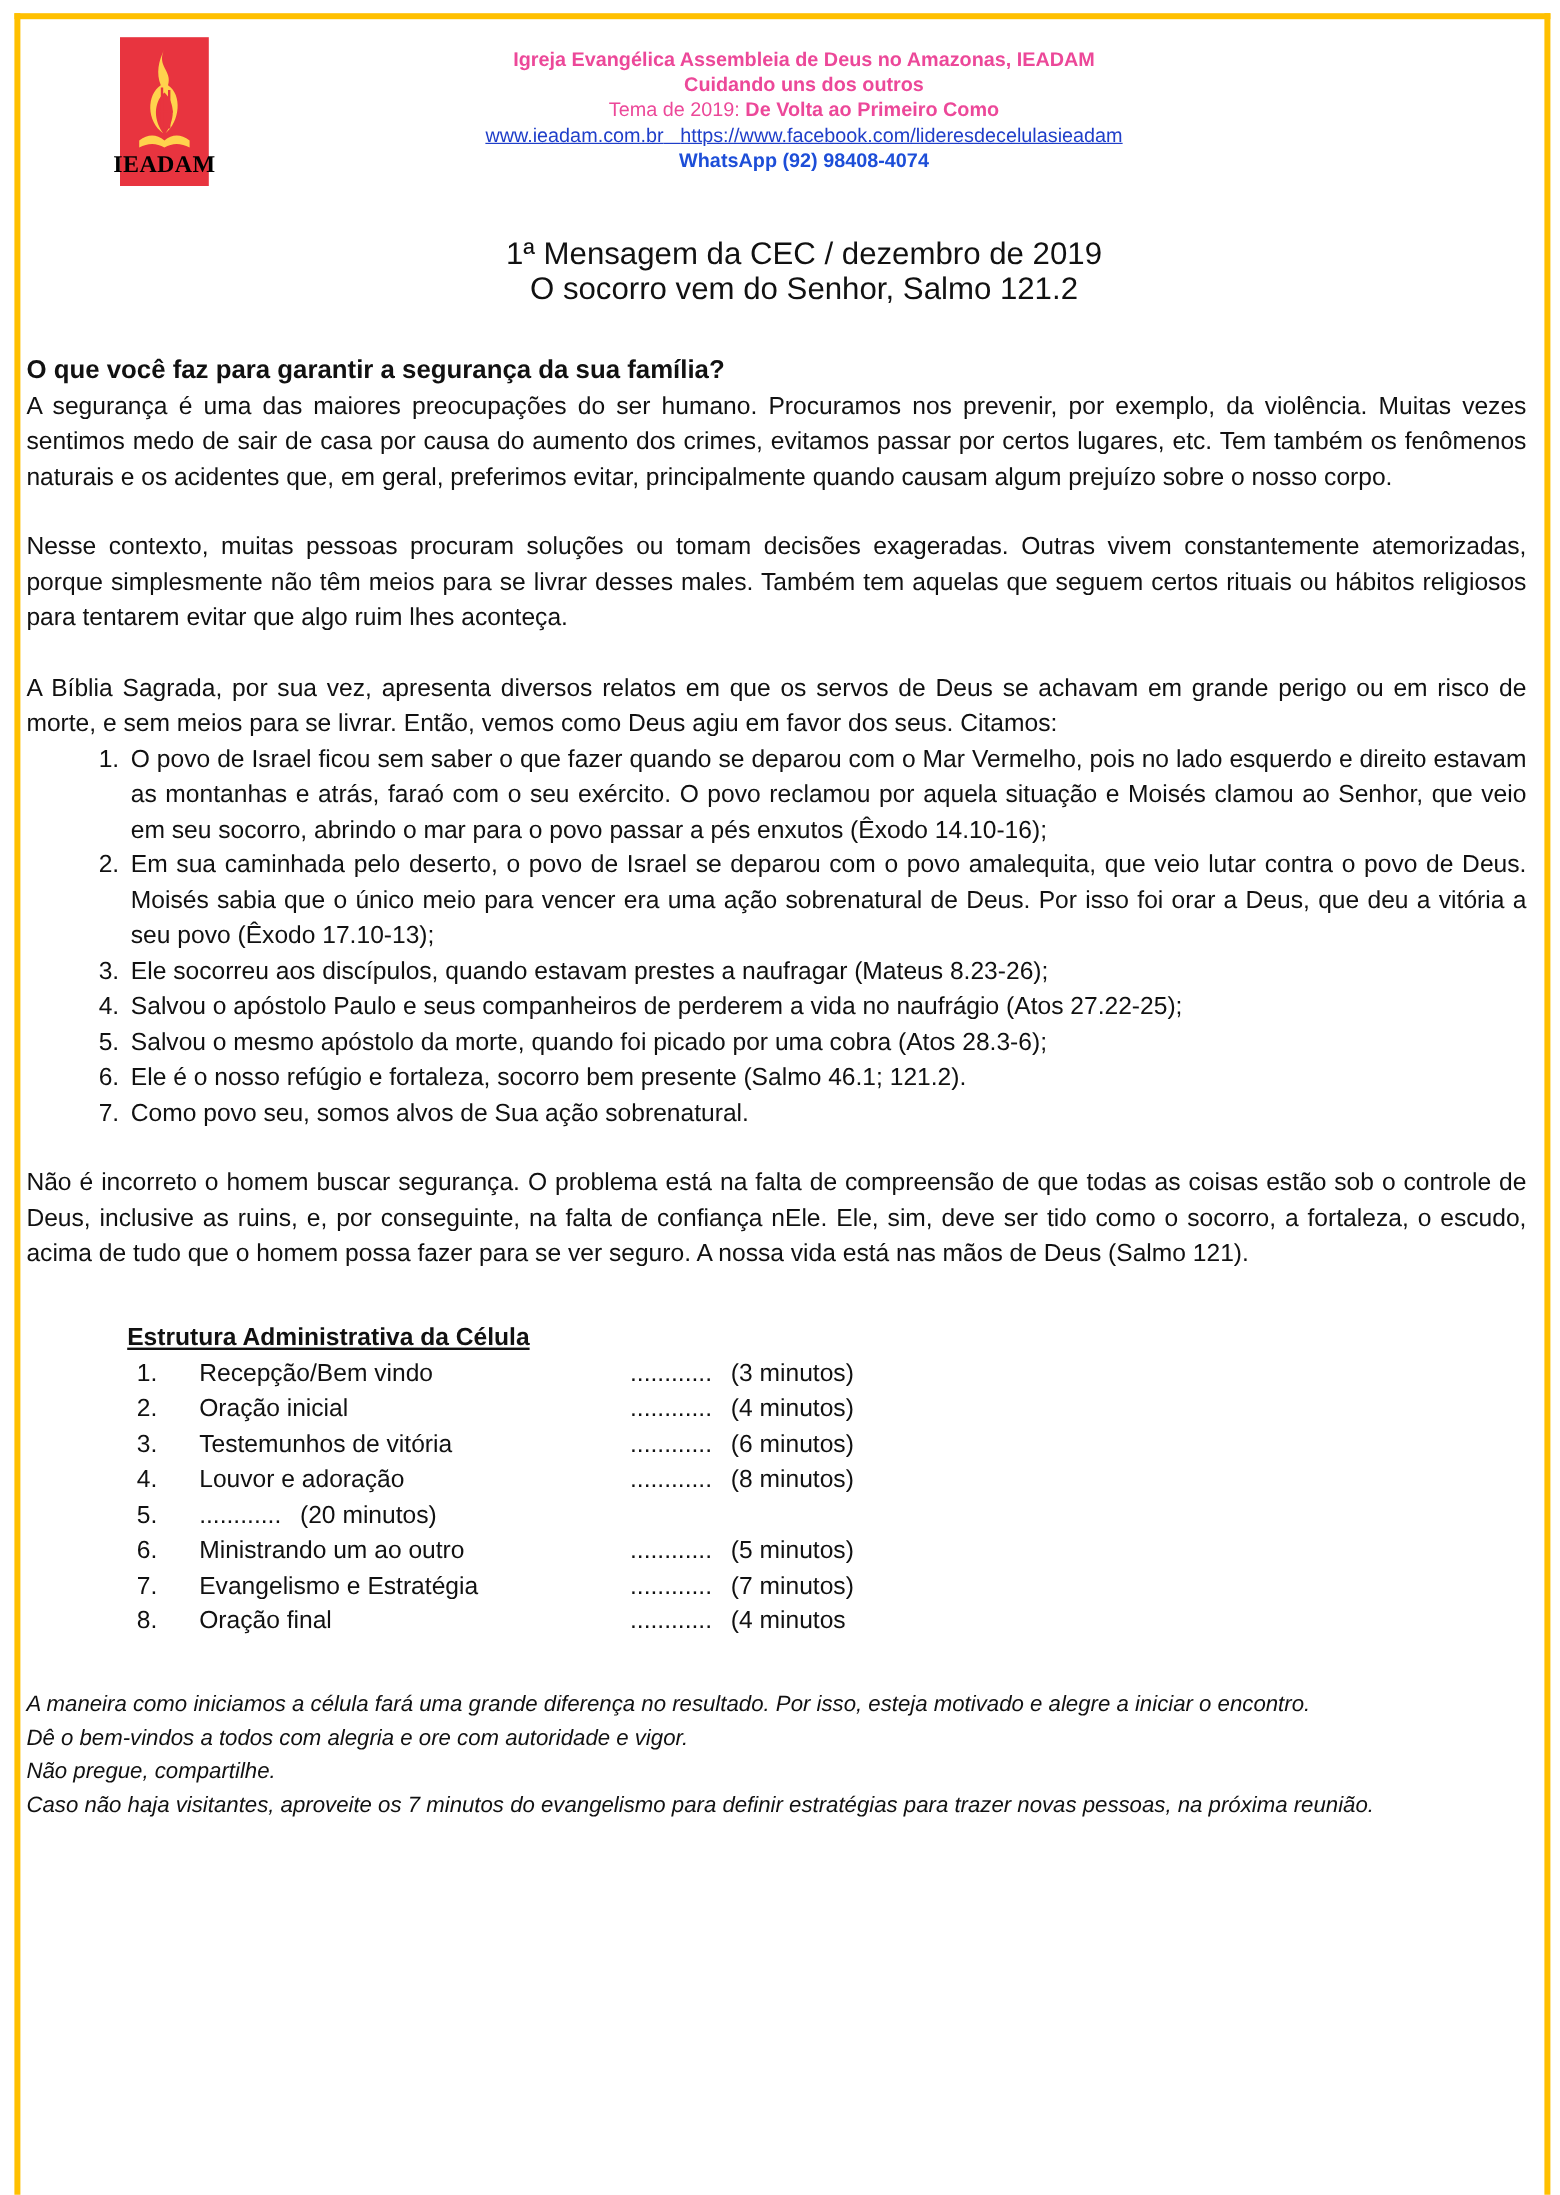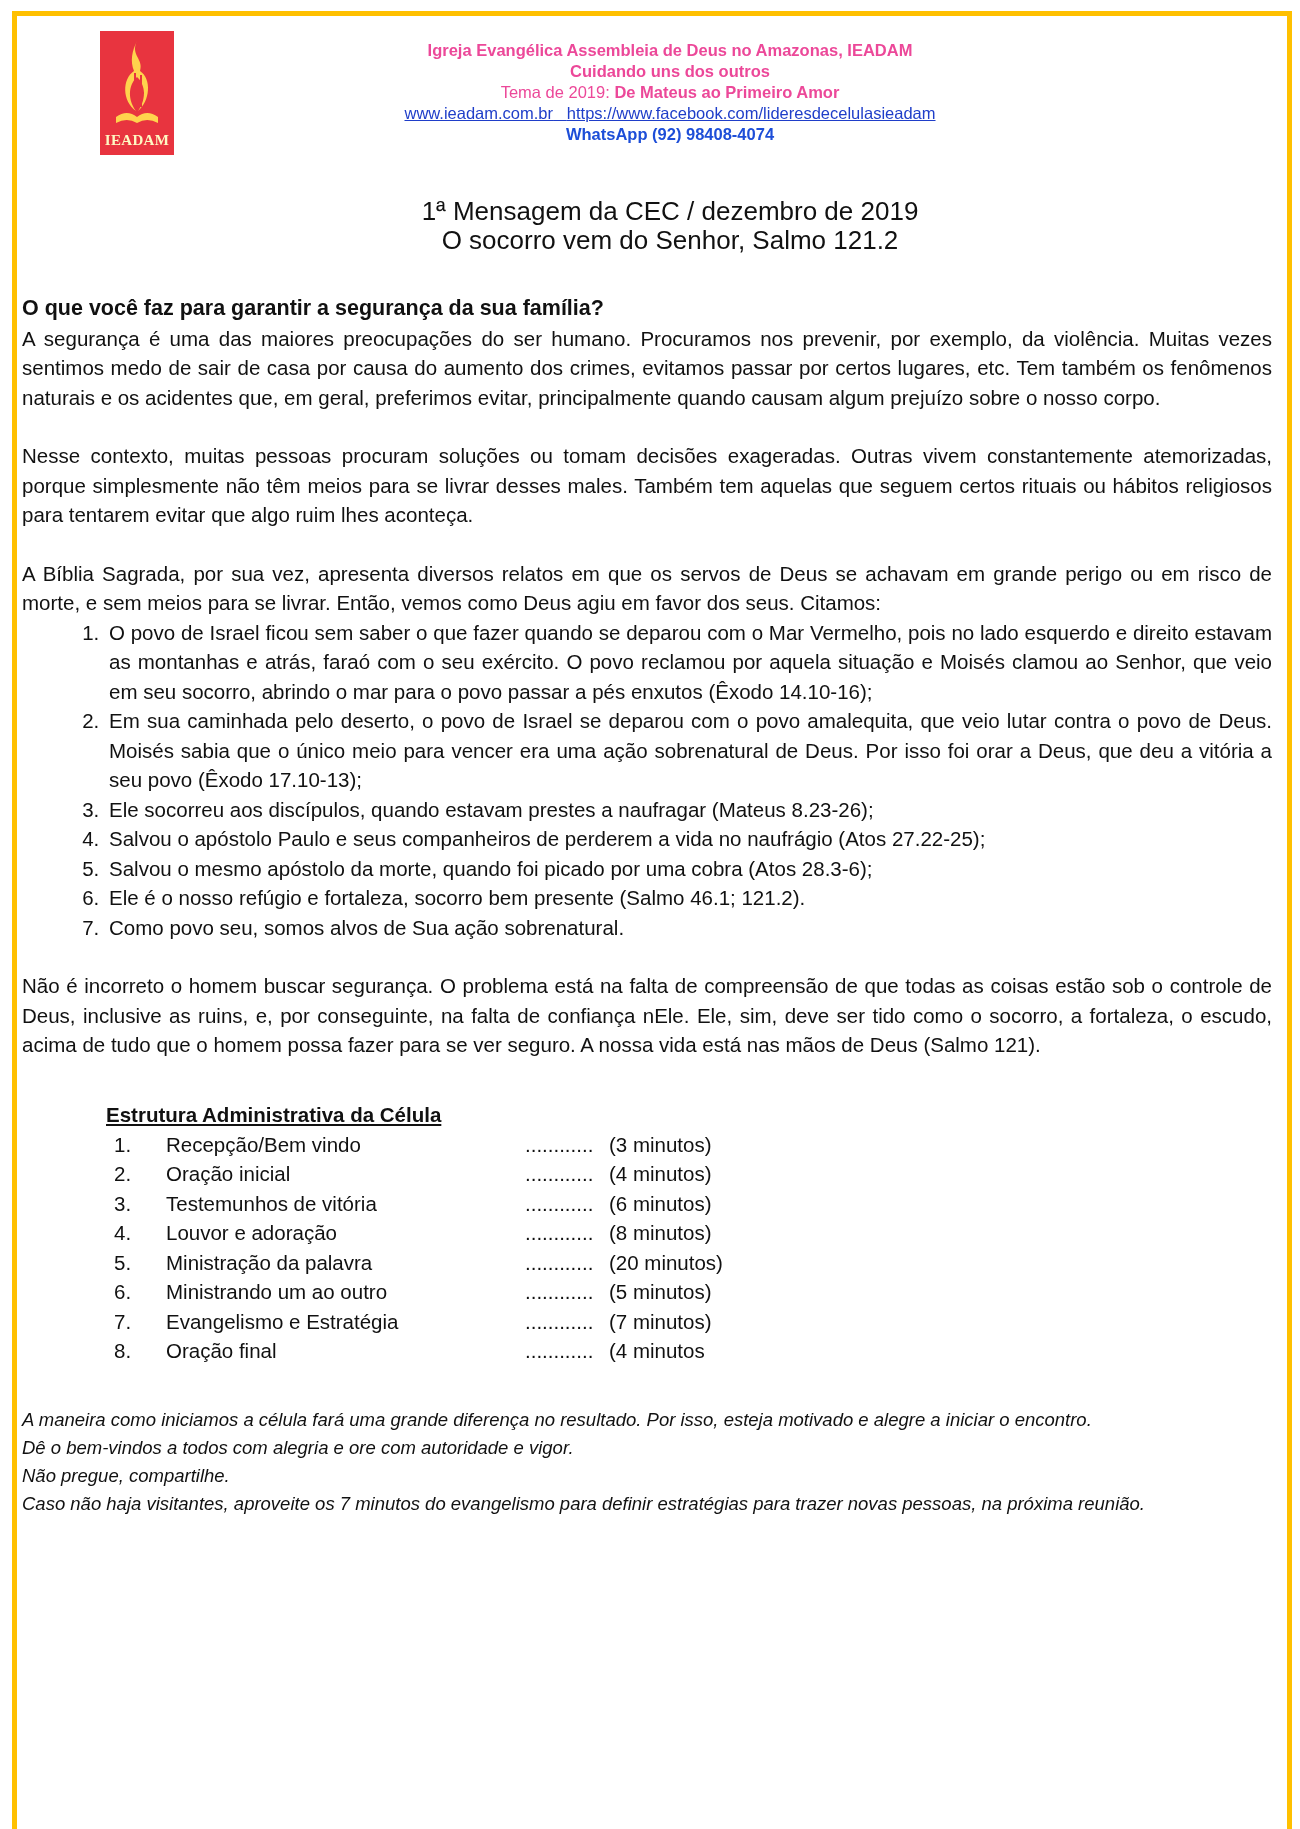--- a/index.html
+++ b/index.html
@@ -8,21 +8,21 @@
       position: absolute; left: 12px; top: 11px; width: 1280px; height: 1830px;
       border-top: 5px solid #FFC000; border-left: 5px solid #FFC000; border-right: 5px solid #FFC000;
       box-sizing: border-box;
     }
     .logo {
       position: absolute; left: 100px; top: 31px; width: 74px; height: 124px;
       background: #E8343F; display: flex; flex-direction: column; align-items: center; justify-content: flex-end;
     }
     .logo svg { position: absolute; left: 10px; top: 6px; }
     .logo-text {
-      font-family: "Liberation Serif", serif; font-weight: bold; color: #fef9c3; font-size: 15px;
+      font-family: "Liberation Serif", serif; font-weight: bold; color: #000000; font-size: 20px;
       margin-bottom: 6px; position: relative; letter-spacing: 0.3px; text-align: center;
     }
     .header {
       position: absolute; left: 300px; top: 40px; width: 740px; text-align: center;
       font-family: "Liberation Sans", sans-serif; font-size: 16.5px; line-height: 21px;
     }
     .header .red { color: #ec4899; }
     .header .bold { font-weight: bold; }
     .header .link { color: #1F3EC9; text-decoration: underline; }
     .header .green { color: #1d4ed8; font-weight: bold; }
@@ -59,21 +59,21 @@
     <path d="M27 4 C20 18 34 22 30 34 C42 42 40 64 28 74 C38 60 34 46 27 40 C20 46 16 60 26 74 C12 64 12 42 24 34 C20 24 22 14 27 4 Z" fill="#FFD34D"></path>
     <path d="M25 36 L25 70 M31 38 L31 70 M22 56 L34 56" stroke="#E8343F" stroke-width="2" fill="none"></path>
     <path d="M6 80 Q17 72 27 80 Q37 72 48 80 L48 86 Q37 80 27 86 Q17 80 6 86 Z" fill="#FFD34D"></path>
   </svg>
   <span class="logo-text">IEADAM</span>
 </div>
 
 <div class="header">
   <div class="red bold">Igreja Evangélica Assembleia de Deus no Amazonas, IEADAM</div>
   <div class="red bold">Cuidando uns dos outros</div>
-  <div class="red"><span>Tema de 2019: </span><span class="bold">De Mateus ao Primeiro Amor</span></div>
+  <div class="red"><span>Tema de 2019: </span><span class="bold">De Volta ao Primeiro Como</span></div>
   <div><span class="link">www.ieadam.com.br</span><span class="link">&nbsp;&nbsp;&nbsp;</span><span class="link">https://www.facebook.com/lideresdecelulasieadam</span></div>
   <div class="green">WhatsApp (92) 98408-4074</div>
 </div>
 
 <div class="msg-title">
   <div>1ª Mensagem da CEC / dezembro de 2019</div>
   <div>O socorro vem do Senhor, Salmo 121.2</div>
 </div>
 
 <div class="content">
@@ -117,21 +117,20 @@
         <span class="struct-time">(6 minutos)</span>
       </div>
     <div class="struct-row">
         <span class="struct-num">4.</span>
         <span class="struct-label">Louvor e adoração</span>
         <span class="struct-dots">............</span>
         <span class="struct-time">(8 minutos)</span>
       </div>
     <div class="struct-row">
         <span class="struct-num">5.</span>
-        <span class="struct-label">Ministração da palavra</span>
         <span class="struct-dots">............</span>
         <span class="struct-time">(20 minutos)</span>
       </div>
     <div class="struct-row">
         <span class="struct-num">6.</span>
         <span class="struct-label">Ministrando um ao outro</span>
         <span class="struct-dots">............</span>
         <span class="struct-time">(5 minutos)</span>
       </div>
     <div class="struct-row">

